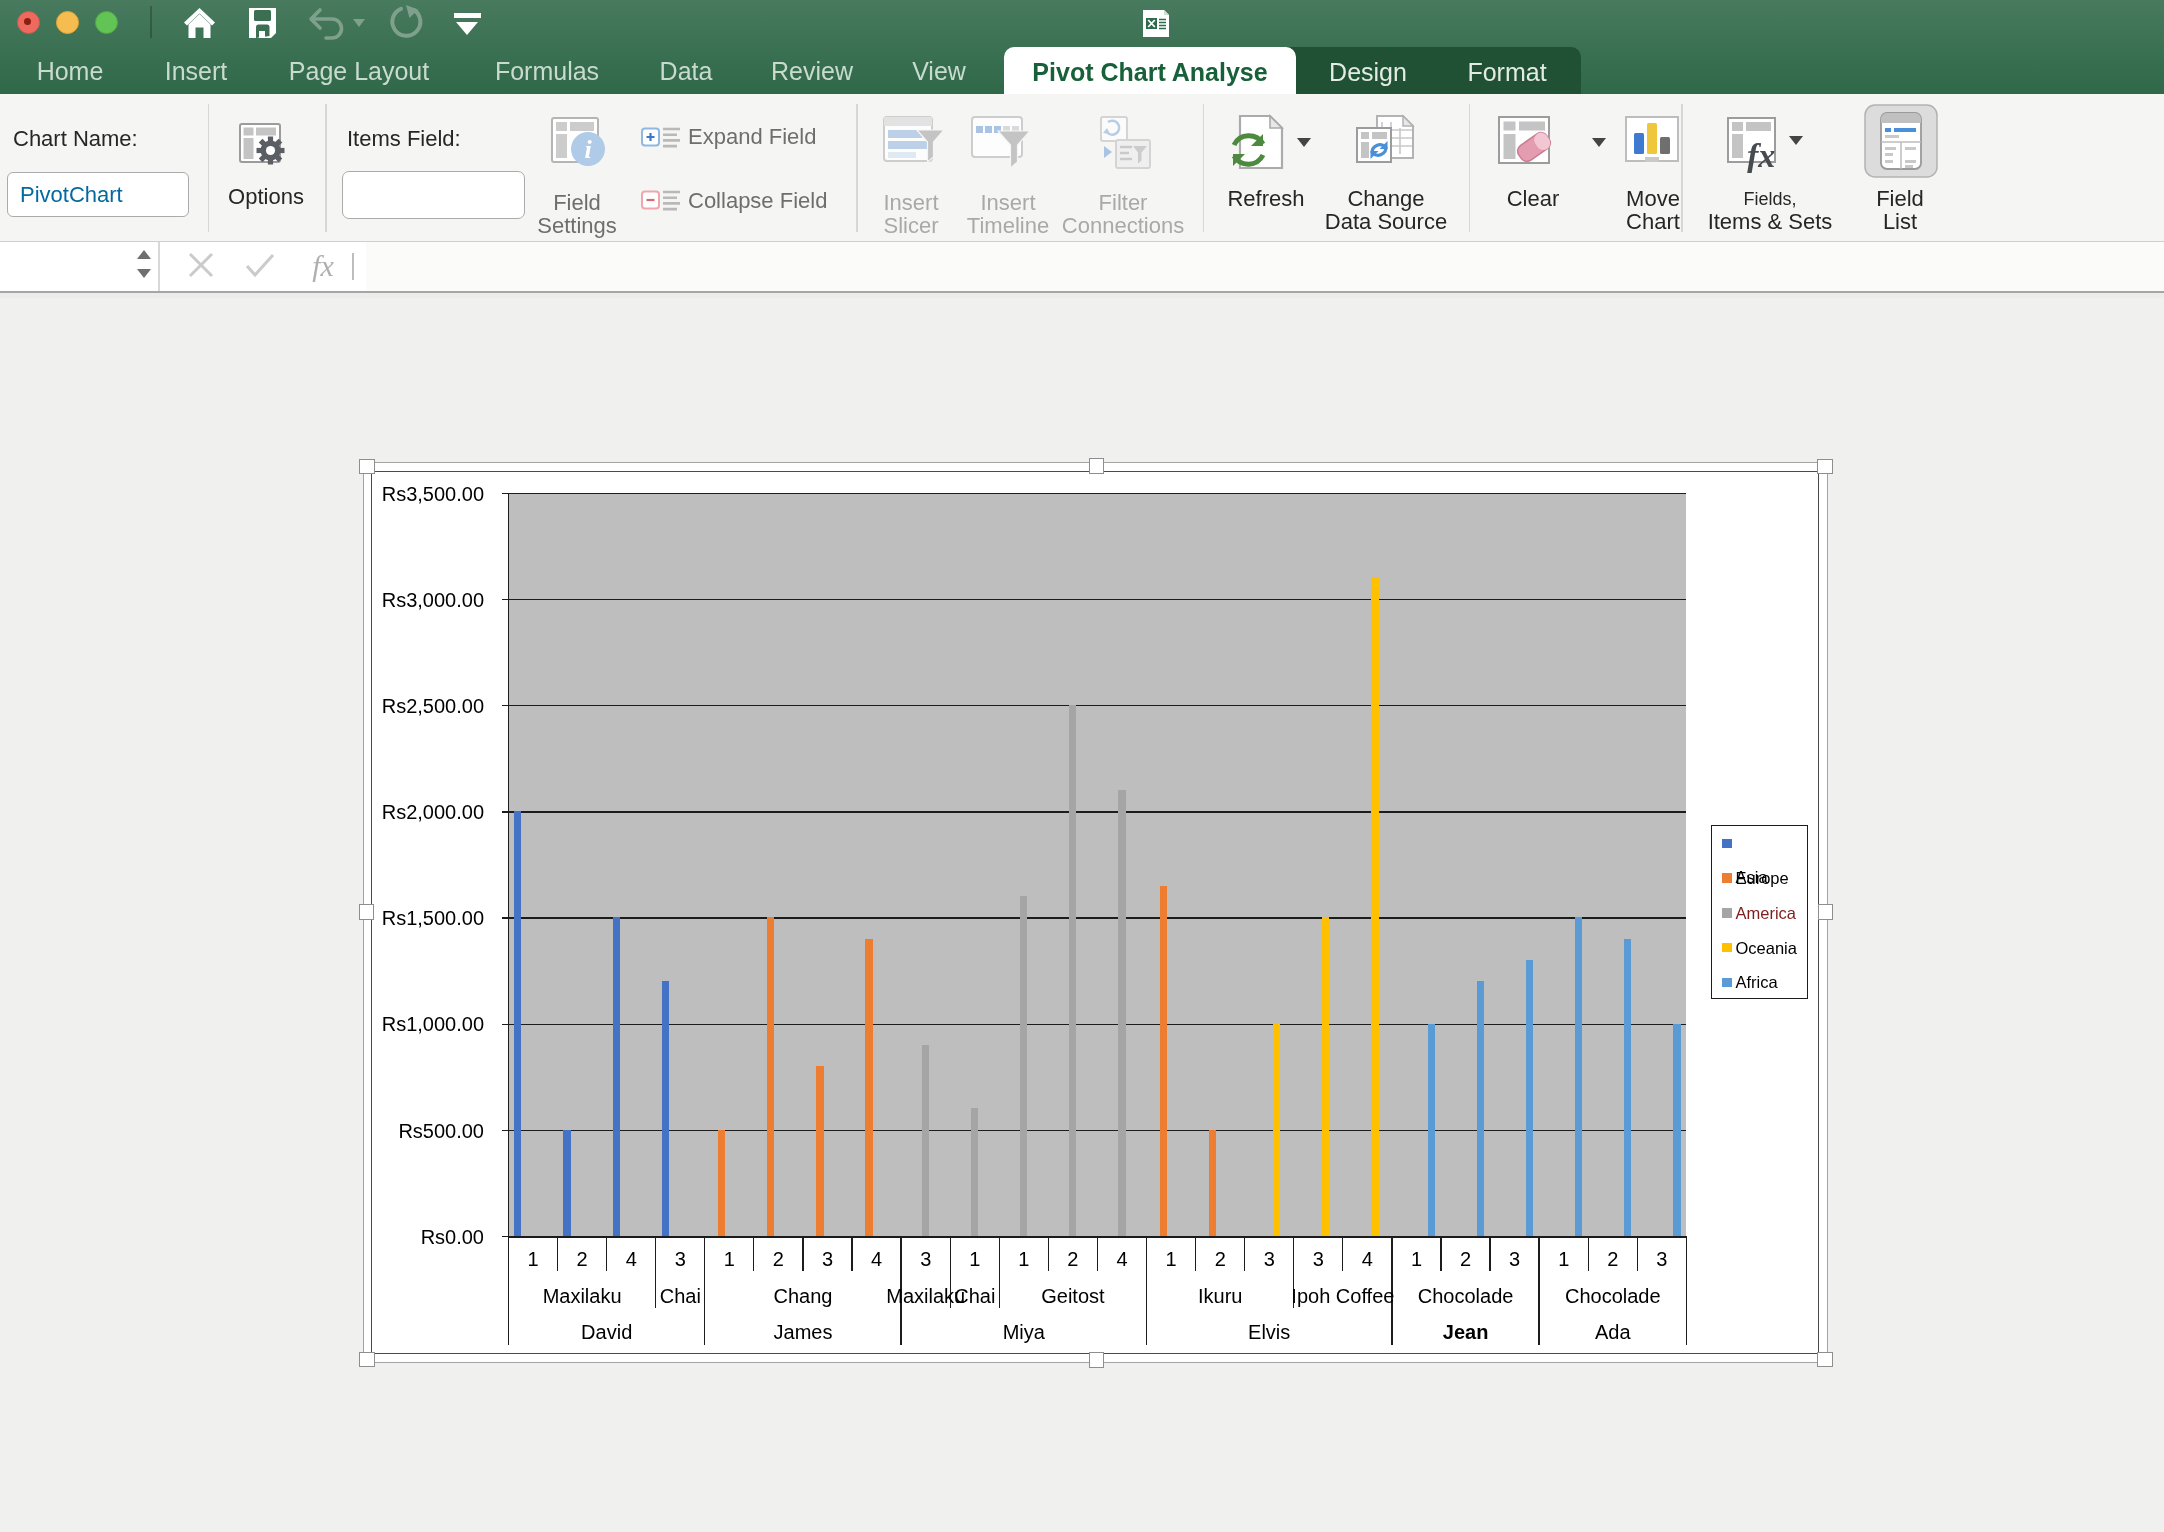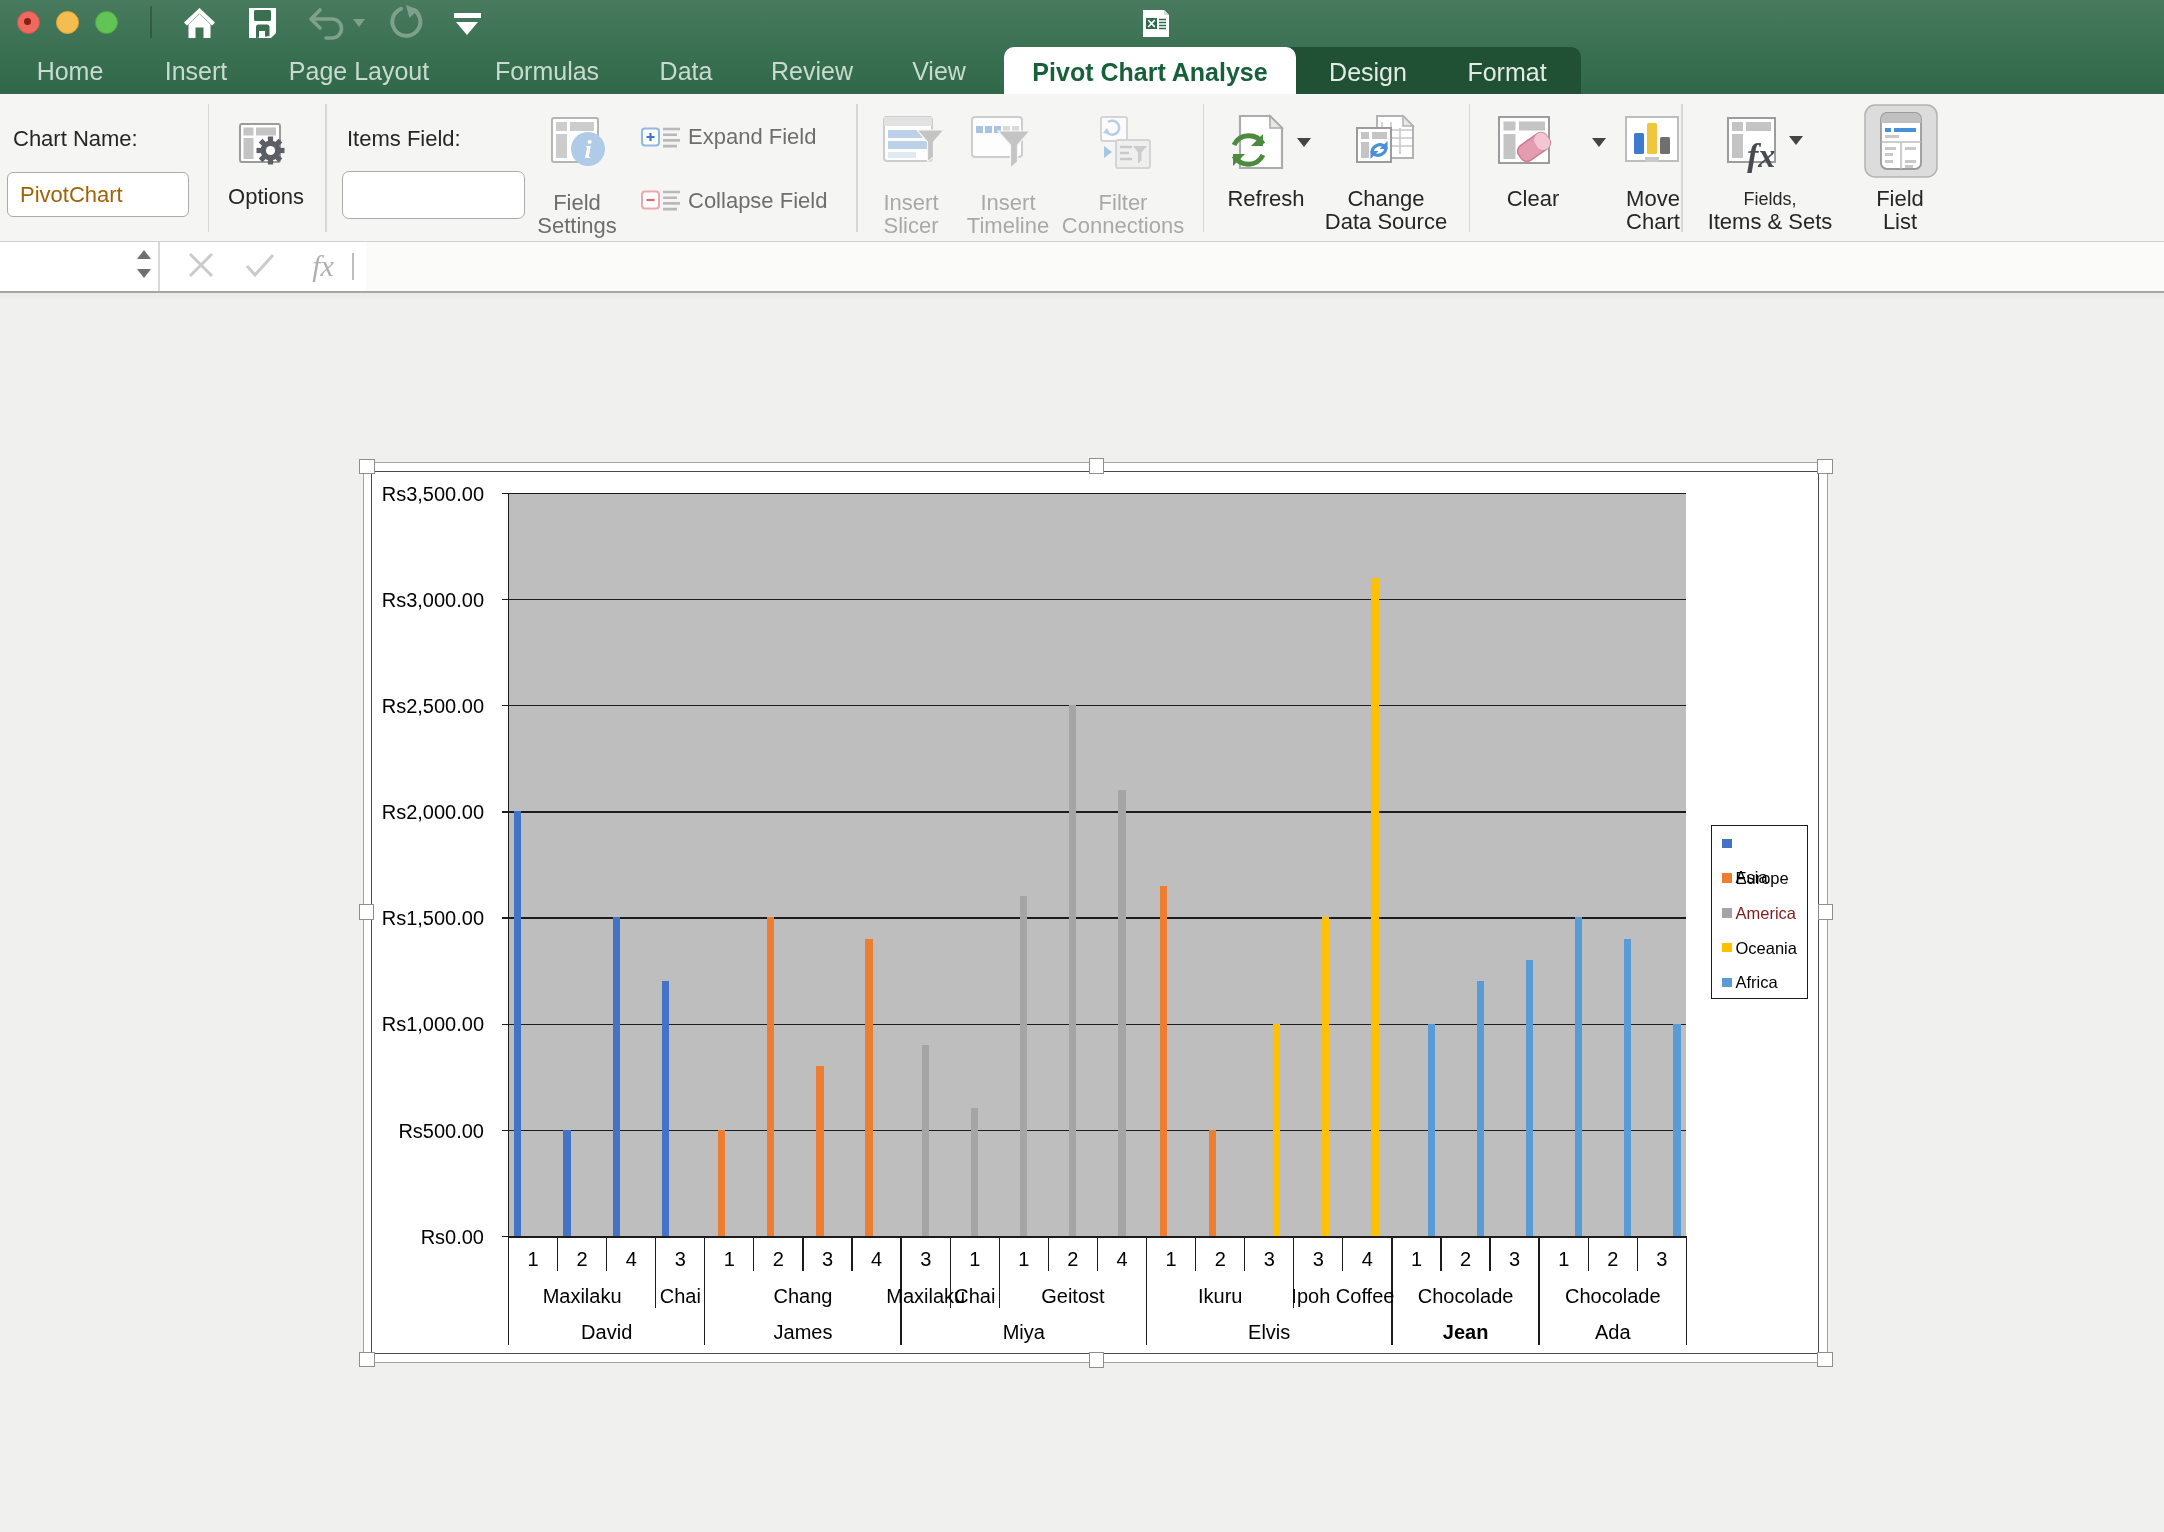--- a/index.html
+++ b/index.html
@@ -65,21 +65,21 @@
 </div>
 <div class="a" style="left:0;top:94px;width:2164px;height:147px;background:#f5f5f3;border-bottom:1.5px solid #cfcfcd;">
 <div class="a" style="left:207.5px;top:10px;width:1.5px;height:128px;background:#d7d7d5;"></div>
 <div class="a" style="left:325px;top:10px;width:1.5px;height:128px;background:#d7d7d5;"></div>
 <div class="a" style="left:856px;top:10px;width:1.5px;height:128px;background:#d7d7d5;"></div>
 <div class="a" style="left:1202.5px;top:10px;width:1.5px;height:128px;background:#d7d7d5;"></div>
 <div class="a" style="left:1468.5px;top:10px;width:1.5px;height:128px;background:#d7d7d5;"></div>
 <div class="a" style="left:1681px;top:10px;width:1.5px;height:128px;background:#d7d7d5;"></div>
 <div class="l" style="left:13px;top:45px;font-size:22px;color:#262626;">Chart Name:</div>
 <div class="a" style="left:7px;top:78px;width:180px;height:43px;background:#fff;border:1.5px solid #ababab;border-radius:6px;"></div>
-<div class="l" style="left:20px;top:101px;font-size:22px;color:#a16207;">PivotChart</div>
+<div class="l" style="left:20px;top:101px;font-size:22px;color:#0369a1;">PivotChart</div>
 <svg class="a" style="left:239px;top:29px;" width="50" height="46" viewBox="0 0 50 46">
 <rect x="1" y="1" width="40" height="38" fill="#fff" stroke="#9c9c9c" stroke-width="2" rx="2"></rect>
 <rect x="4.5" y="4.5" width="10" height="8" fill="#c4c4c4"></rect>
 <rect x="17" y="4.5" width="20" height="8" fill="#c4c4c4"></rect>
 <rect x="4.5" y="15" width="10" height="21" fill="#c4c4c4"></rect>
 <g transform="translate(31.5,27.5)">
 <g fill="#5b5f63">
 <circle r="10"></circle>
 <g>
             <rect x="-2.6" y="-14" width="5.2" height="28"></rect>

